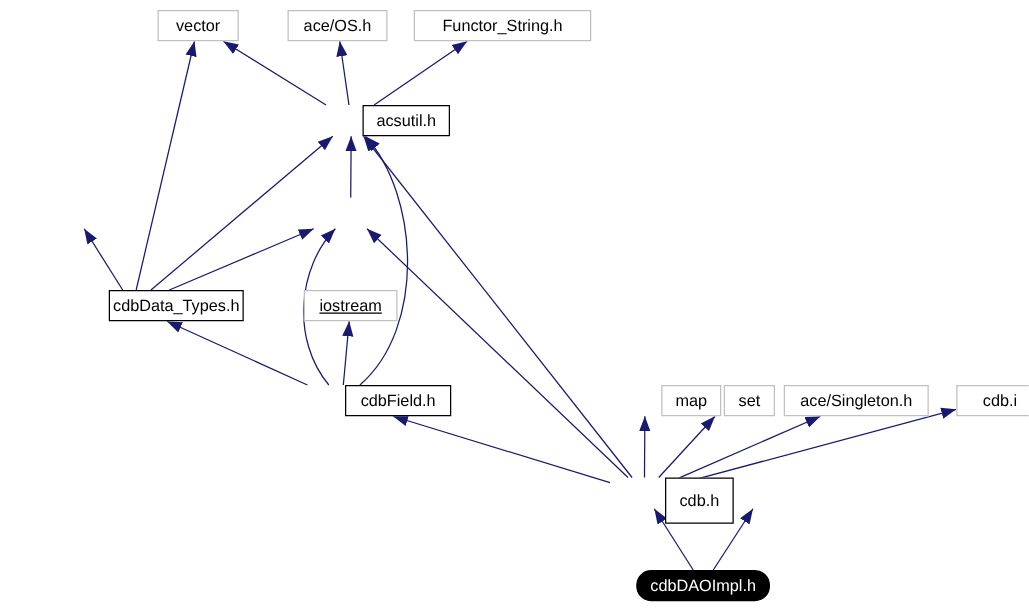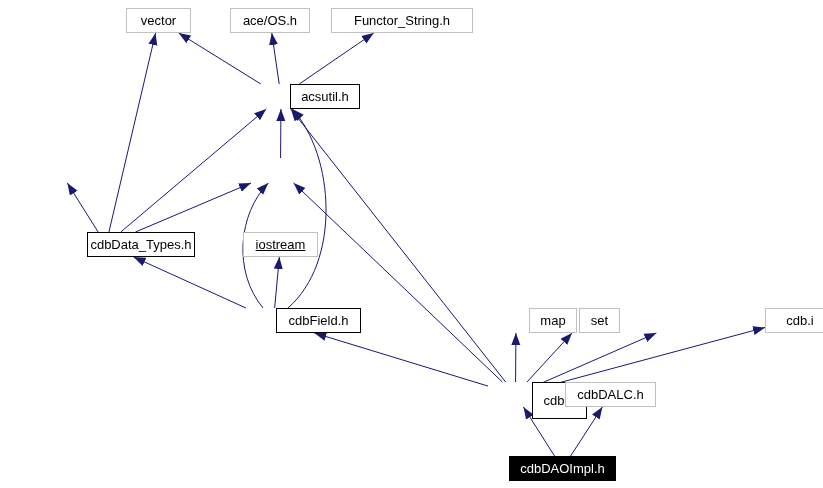--- a/index.html
+++ b/index.html
@@ -77,18 +77,18 @@
 
   <div class="node external" style="left: 230px; top: 8px; width: 80px; height: 25px;">ace/OS.h</div>
   <div class="node external" style="left: 126px; top: 8px; width: 65px; height: 25px;">vector</div>
   <div class="node external" style="left: 331px; top: 8px; width: 142px; height: 25px;">Functor_String.h</div>
   <div class="node linked" style="left: 246px; top: 84px; width: 70px; height: 25px;">acsutil.h</div>
   <div class="node linked" style="left: 43px; top: 232px; width: 108px; height: 25px;">cdbData_Types.h</div>
   <div class="node external" style="left: 243px; top: 232px; width: 75px; height: 25px; text-decoration: underline;">iostream</div>
   <div class="node linked" style="left: 232px; top: 308px; width: 85px; height: 25px; text-align: center;">cdbField.h</div>
   <div class="node external" style="left: 492px; top: 308px; width: 48px; height: 25px; margin-left: 37px;">map</div>
   <div class="node external" style="left: 563px; top: 308px; width: 41px; height: 25px; margin-left: 16px;">set</div>
+  <div class="node external" style="left: 627px; top: 308px; width: 116px; height: 25px;">ace/Singleton.h</div>
   <div class="node external" style="left: 765px; top: 308px; width: 70px; height: 25px;">cdb.i</div>
   <div class="node linked" style="left: 488px; top: 382px; width: 55px; height: 37px;">cdb.h</div>
-  <div class="node external" style="left: 565px; top: 382px; width: 91px; height: 25px;">cdbDALC.h</div>
-  <div class="node current" style="left: 509px; top: 456px; width: 107px; height: 25px;">cdbDAOImpl.h</div>
+  <div class="node current" style="left: 509px; top: 456px; width: 107px; height: 25px; border-radius: 12px;">cdbDAOImpl.h</div>
 
 </div>
 
 </body></html>

